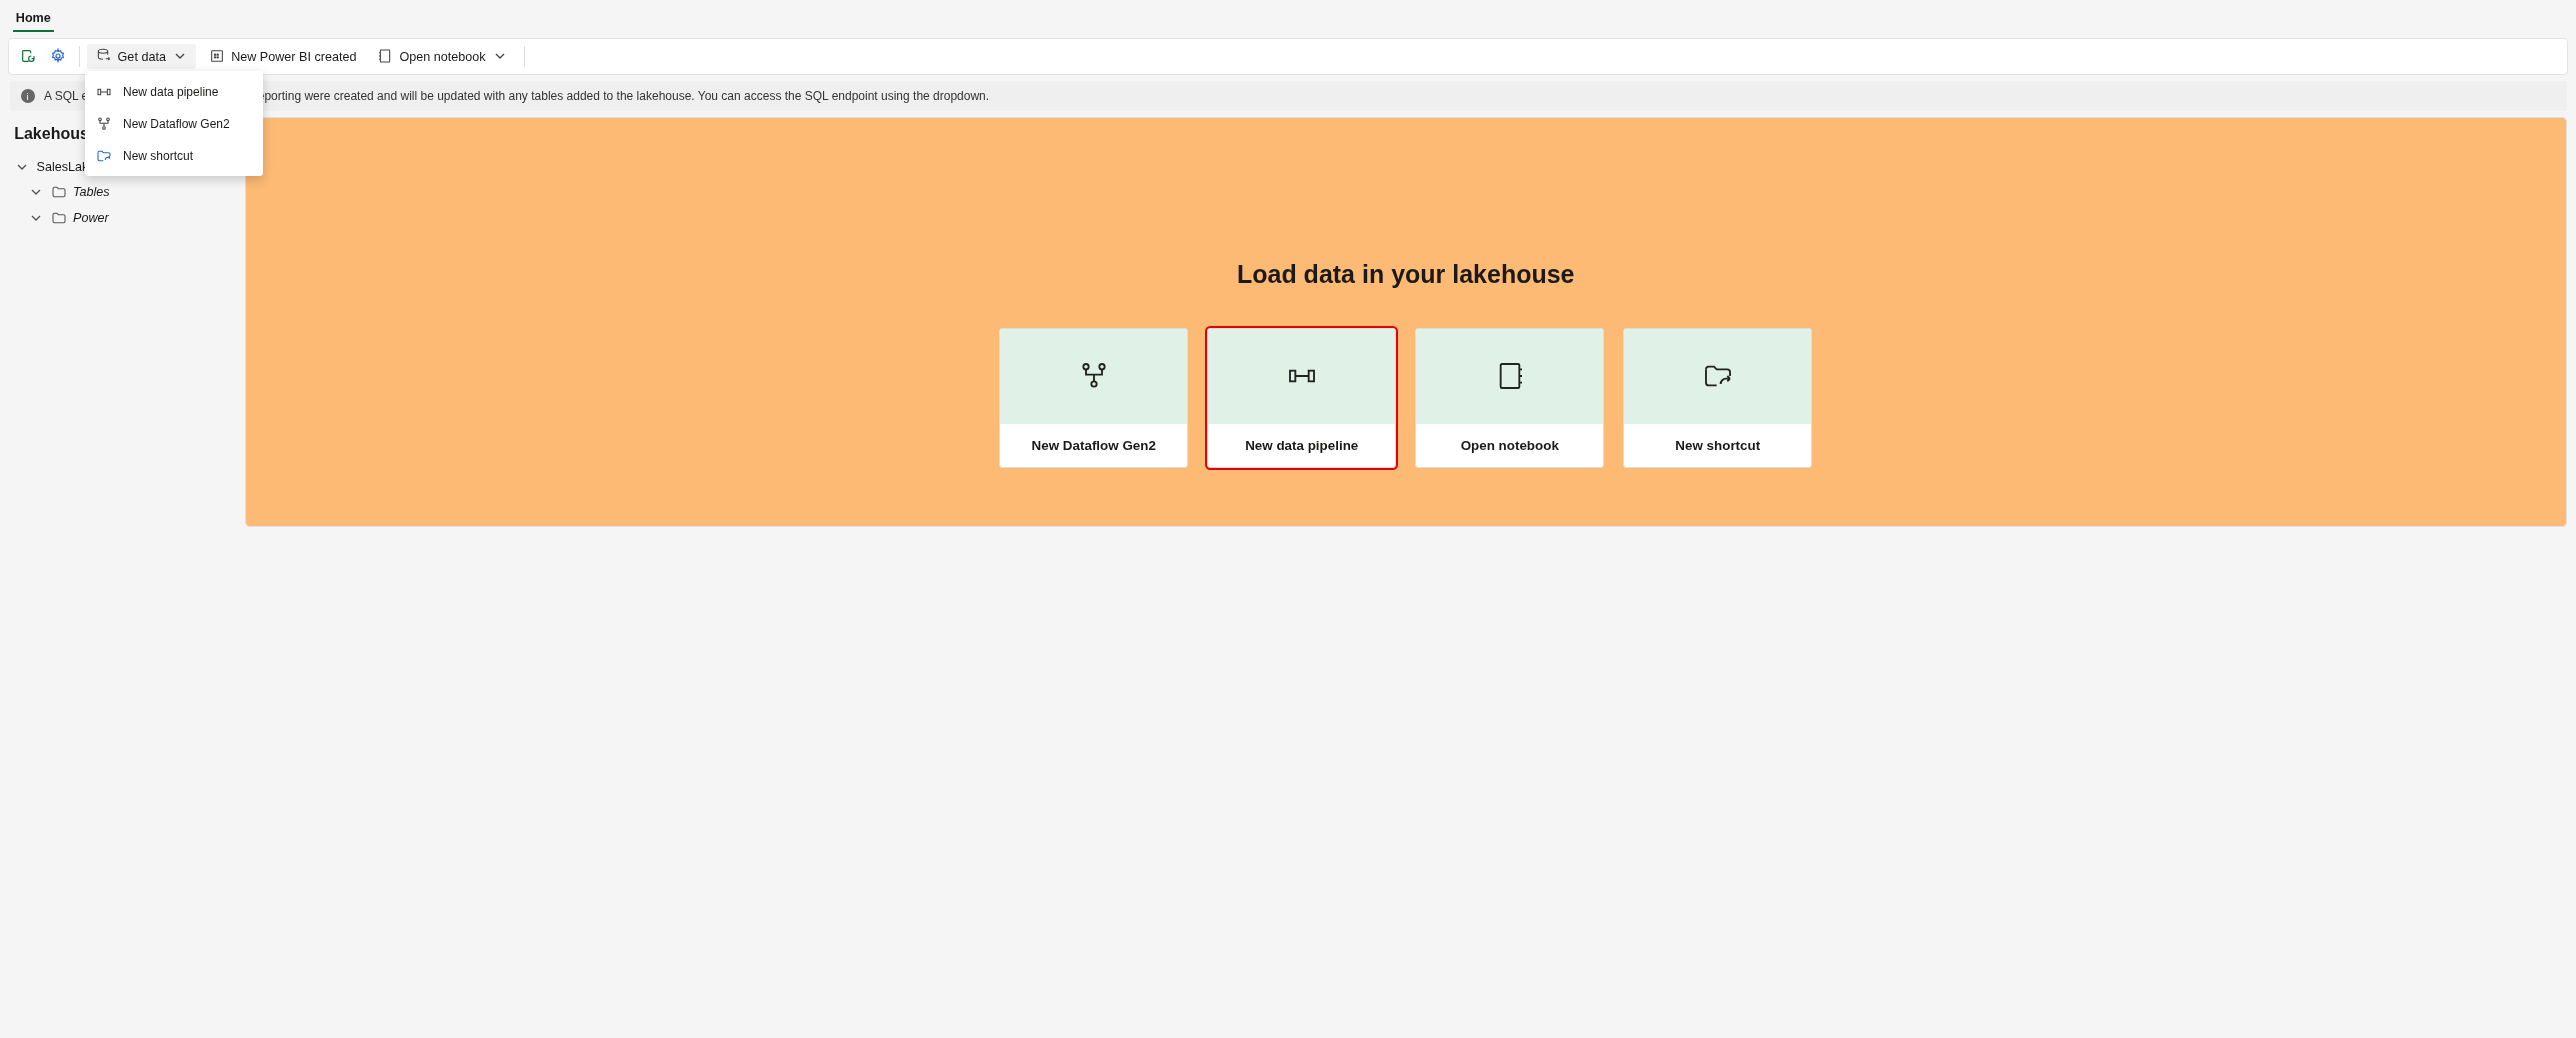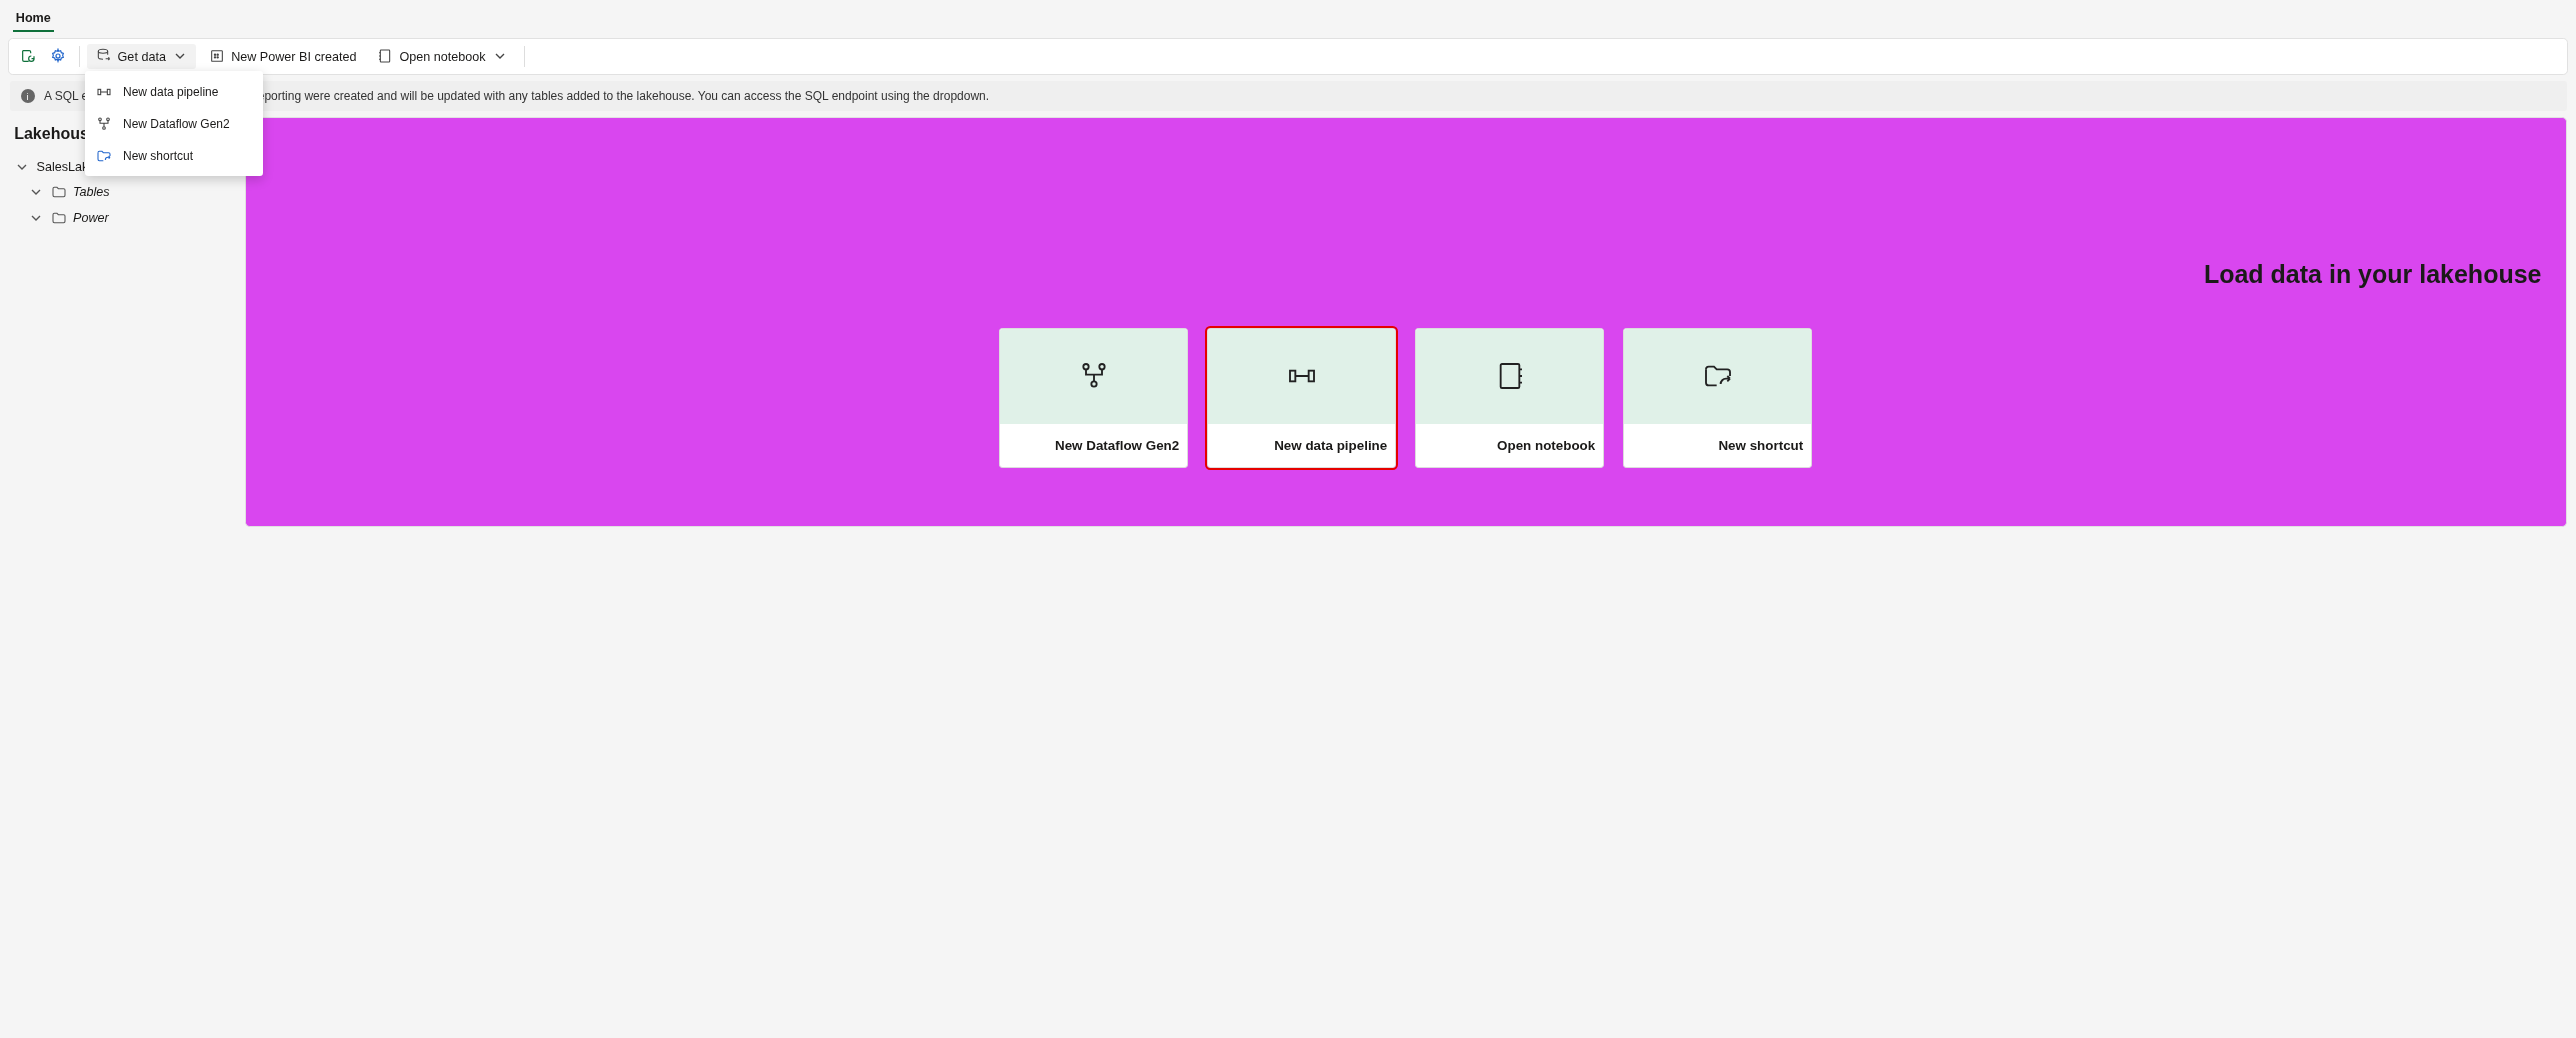--- a/index.html
+++ b/index.html
@@ -44,22 +44,22 @@
       display: inline-flex; align-items: center; justify-content: center; font-size: 9.5px;
     }
 
     
     .main { display: flex; }
     .sidebar { width: 245px; padding: 8px 11px 11px 11px; }
     .sidebar h2 { margin: 6.3px 0 11px 3.2px; font-size: 16px; font-weight: 600; }
     .treeitem { display: flex; align-items: center; gap: 6.3px; padding: 4.7px 3.2px; font-size: 12.6px; }
     .treeitem.child { padding-left: 17.4px; font-style: italic; }
 
-    .canvas { flex: 1; background: #d946ef; border: 0.8px solid #e1e1e1; border-radius: 4.7px;
-      margin: 6.3px 9.5px 0 0; min-height: 410px; padding: 32px 24px; text-align: right; }
+    .canvas { flex: 1; background: #fdba74; border: 0.8px solid #e1e1e1; border-radius: 4.7px;
+      margin: 6.3px 9.5px 0 0; min-height: 410px; padding: 32px 24px; text-align: center; }
     .canvas h1 { font-weight: 600; font-size: 25px; margin: 110px 0 39px; }
     .cards { display: flex; gap: 19px; justify-content: center; }
     .card { width: 189px; border: 0.8px solid #dcdcdc; border-radius: 3.2px; overflow: hidden; background: #fff; }
     .card-top { height: 95px; background: #e0f1e8; display: flex; align-items: center; justify-content: center; }
     .card-bot { padding: 14px 8px; font-weight: 600; font-size: 13.4px; }
     .card.highlight { outline: 2.4px solid #e60000; outline-offset: 0; }
 
     
     .ic { display: inline-flex; width: 16px; height: 16px; align-items: center; justify-content: center; }
     .ic svg { width: 16px; height: 16px; }

